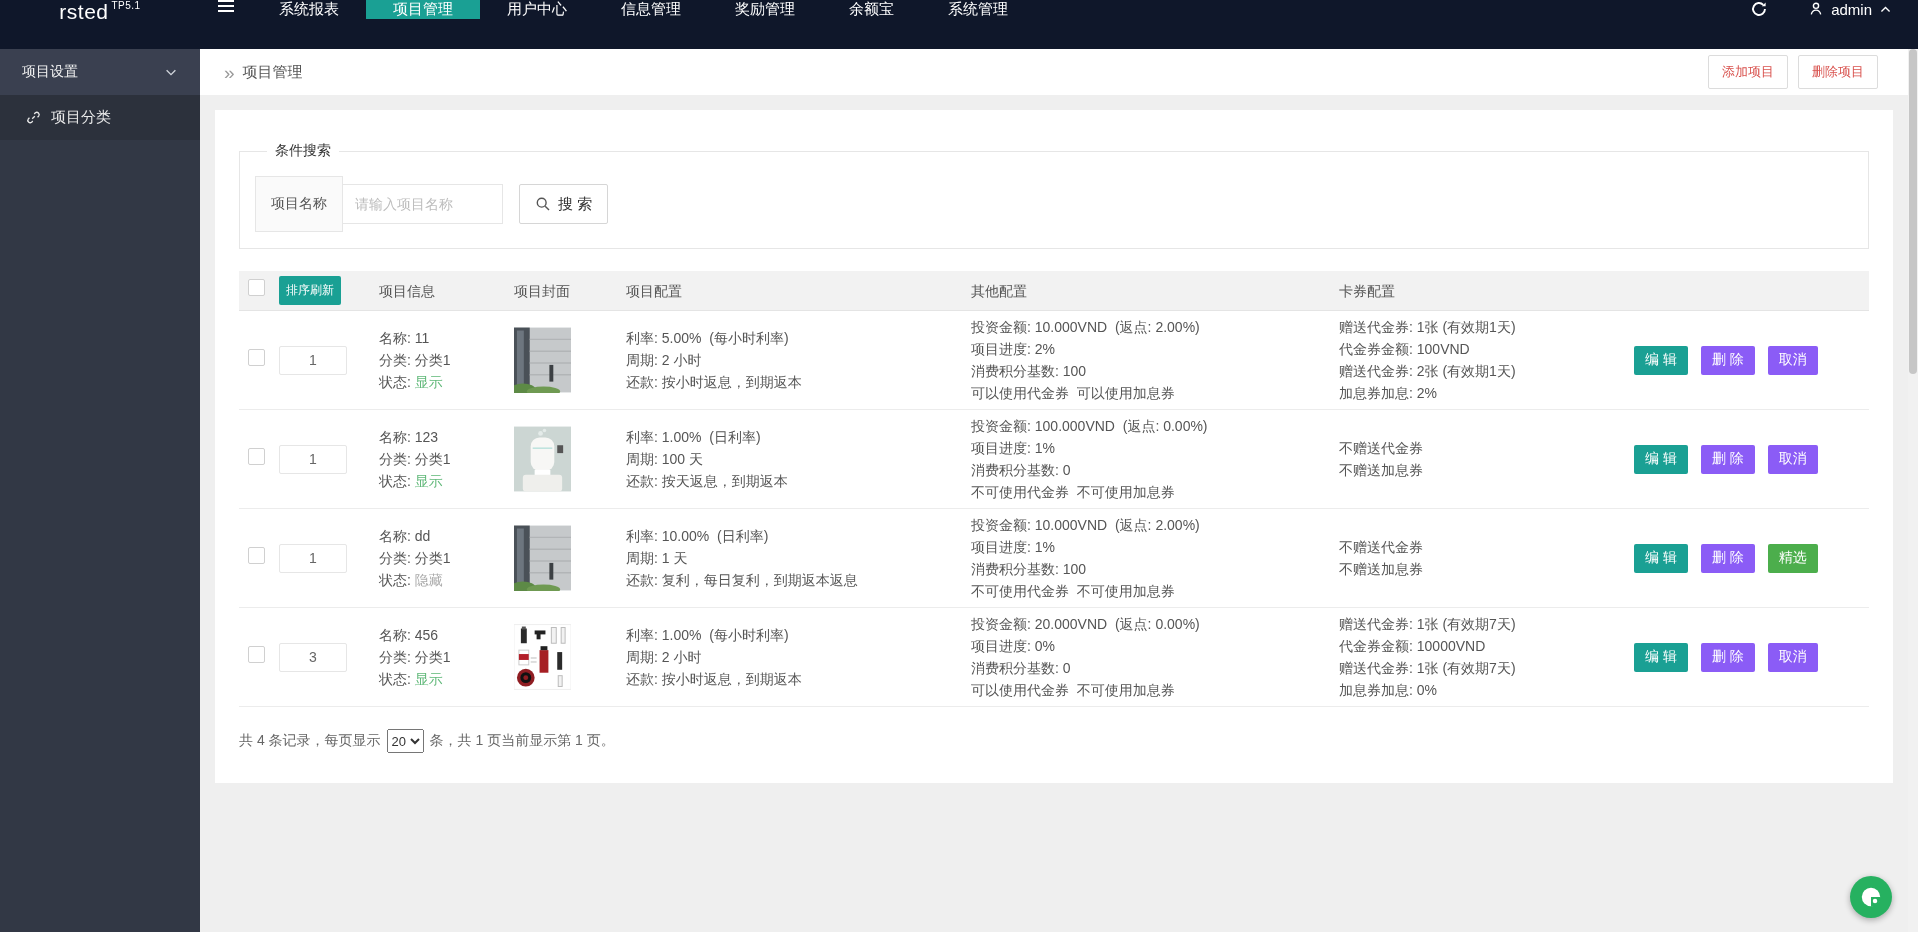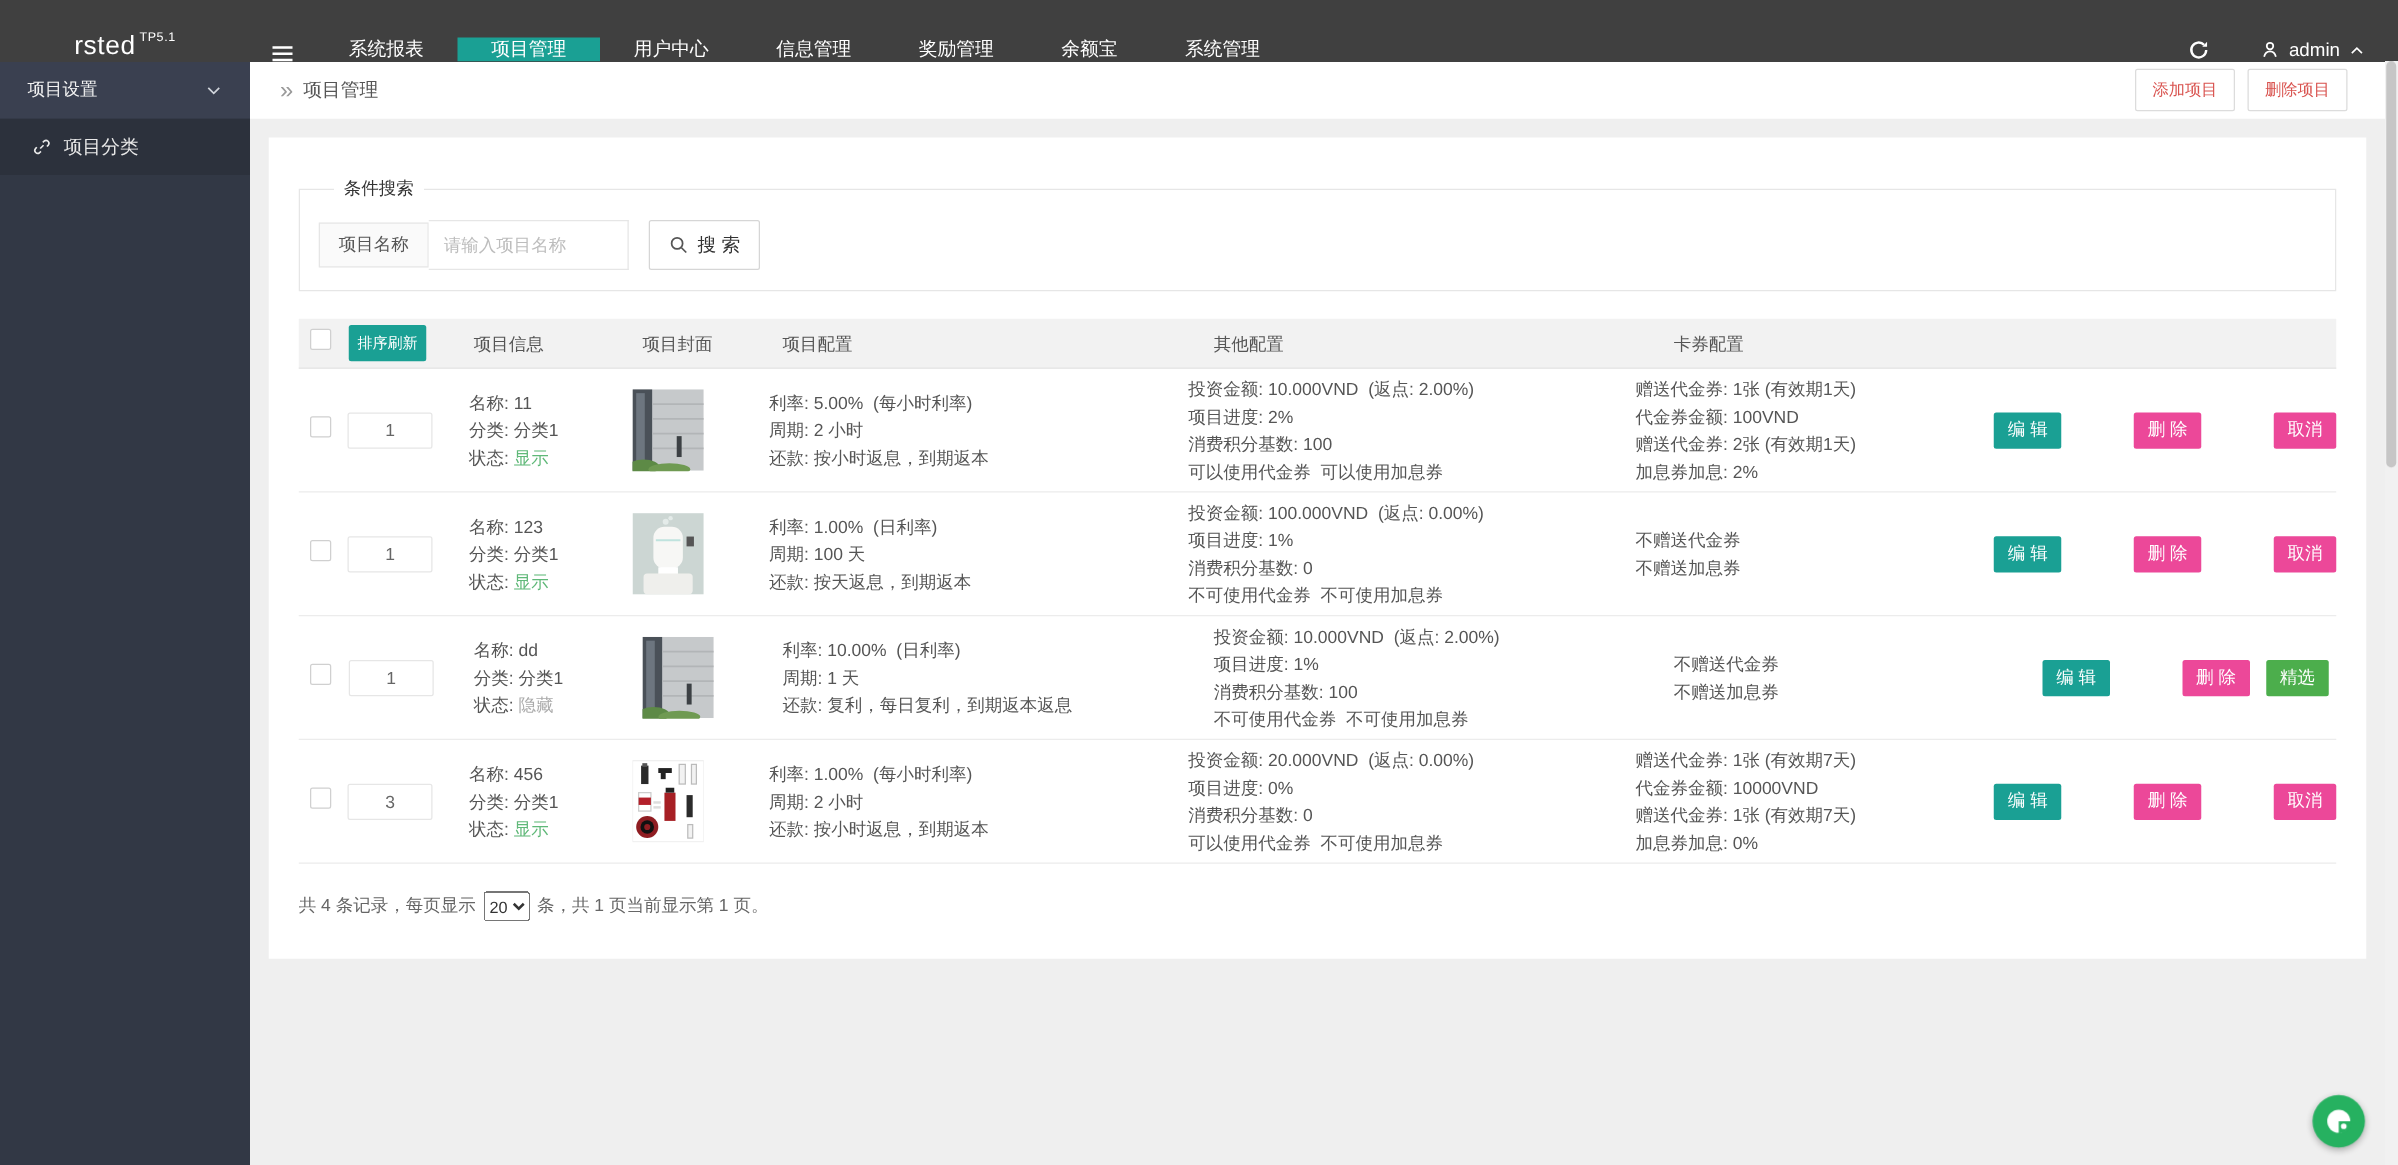--- a/index.html
+++ b/index.html
@@ -1,21 +1,21 @@
 <!DOCTYPE html>
 <html><head>
 <meta charset="utf-8">
 <style>
   * { box-sizing: border-box; margin: 0; padding: 0; }
   html,body { width:1918px; height:932px; overflow:hidden;
     font-family:"Liberation Sans","DejaVu Sans",sans-serif; background:#efefef; color:#555; }
 
   
-  .topbar { position:fixed; top:0; left:0; width:1918px; height:49px; background:#404040;
-    display:flex; align-items:flex-end; z-index:30; }
+  .topbar { position:fixed; top:0; left:0; width:1918px; height:49px; background:#0f172a;
+    display:flex; align-items:flex-start; z-index:30; }
   .logo { width:200px; display:flex; align-items:center; justify-content:center; color:#fff;
     font-size:21px; letter-spacing:.5px; cursor:pointer; }
   .logo .sub { font-size:10px; margin-left:3px; transform:translateY(-7px); }
   .burger { width:52px; display:flex; flex-direction:column; align-items:center; justify-content:center;
     gap:3px; cursor:pointer; }
   .burger i { display:block; width:16px; height:2px; background:#fff; }
   .nav { display:flex; }
   .nav-item { display:flex; align-items:center; padding:0 27px; color:#fff; font-size:15px; cursor:pointer; }
   .nav-item.active { background:#1aa094; }
   .top-right { margin-left:auto; display:flex; align-items:center; color:#fff; padding-right:26px; gap:40px; }
@@ -37,21 +37,21 @@
   .crumb-arrows { color:#9a9a9a; font-size:19px; line-height:1; }
   .crumb-actions { margin-left:auto; display:flex; gap:10px; margin-right:16px; }
   .btn-plain { background:#fff; border:1px solid #dcdcdc; border-radius:2px; color:#d9534f;
     font-size:13px; padding:7px 13px; cursor:pointer; font-family:inherit; }
 
   .panel { margin:15px 25px 0 15px; background:#fff; padding:24px 24px 30px; min-height:605px; }
 
   fieldset.search { border:1px solid #e6e6e6; padding:14px 15px 16px; margin-top:8px; }
   fieldset.search legend { font-size:14px; color:#333; padding:0 8px; margin-left:12px; }
   .search-row { display:flex; align-items:center; margin-top:2px; }
-  .addon { height:36px; display:flex; align-items:center; border:1px solid #e6e6e6;
+  .addon { height:56px; display:flex; align-items:center; border:1px solid #e6e6e6;
     background:#fafafa; color:#555; padding:0 15px; font-size:14px; }
   .search-input { height:40px; width:160px; border:1px solid #e6e6e6; border-left:none;
     padding:0 12px; font-size:14px; color:#333; outline:none; font-family:inherit; }
   .search-input::placeholder { color:#bdbdbd; }
   .search-btn { margin-left:16px; height:40px; display:flex; align-items:center; gap:7px;
     background:#fff; border:1px solid #d6d6d6; border-radius:2px; color:#333; font-size:15px;
     padding:0 15px; cursor:pointer; font-family:inherit; }
 
   
   .table { margin-top:22px; }
@@ -73,21 +73,21 @@
   .sort-refresh { background:#1aa094; color:#fff; border:none; border-radius:2px;
     font-size:12px; padding:6px 7px; cursor:pointer; font-family:inherit; }
   .sort-input { width:68px; height:29px; border:1px solid #e6e6e6; border-radius:2px;
     text-align:center; font-size:14px; color:#666; outline:none; font-family:inherit; }
   .cell-line { white-space:pre; }
   .status-show { color:#5FB878; }
   .status-hide { color:#aaa; }
   .cover-img { width:57px; height:66px; display:block; }
   .act { border:none; border-radius:2px; color:#fff; font-size:14px; height:29px; padding:0 11px;
     cursor:pointer; font-family:inherit; white-space:pre; }
-  .act.teal { background:#1aa094; } .act.orange { background:#ec4899;margin-left:45px; } .act.green { background:#4cae4c; }
+  .act.teal { background:#1aa094; } .act.orange { background:#8b5cf6; } .act.green { background:#4cae4c; }
 
   .pager { margin-top:22px; display:flex; align-items:center; gap:6px; font-size:14px; color:#666; }
   .pager select { height:24px; font-size:13px; color:#333; font-family:inherit; }
 
   
   .scrollbar { position:fixed; top:49px; right:0; width:10px; height:883px; background:#f1f1f1; z-index:40; }
   .scroll-thumb { position:absolute; top:0; left:1px; width:8px; height:325px; background:#c6c6c6;
     border-radius:4px; cursor:pointer; }
   .fab { position:fixed; right:26px; bottom:14px; width:42px; height:42px; border-radius:50%;
     background:#26b160; display:flex; align-items:center; justify-content:center;

